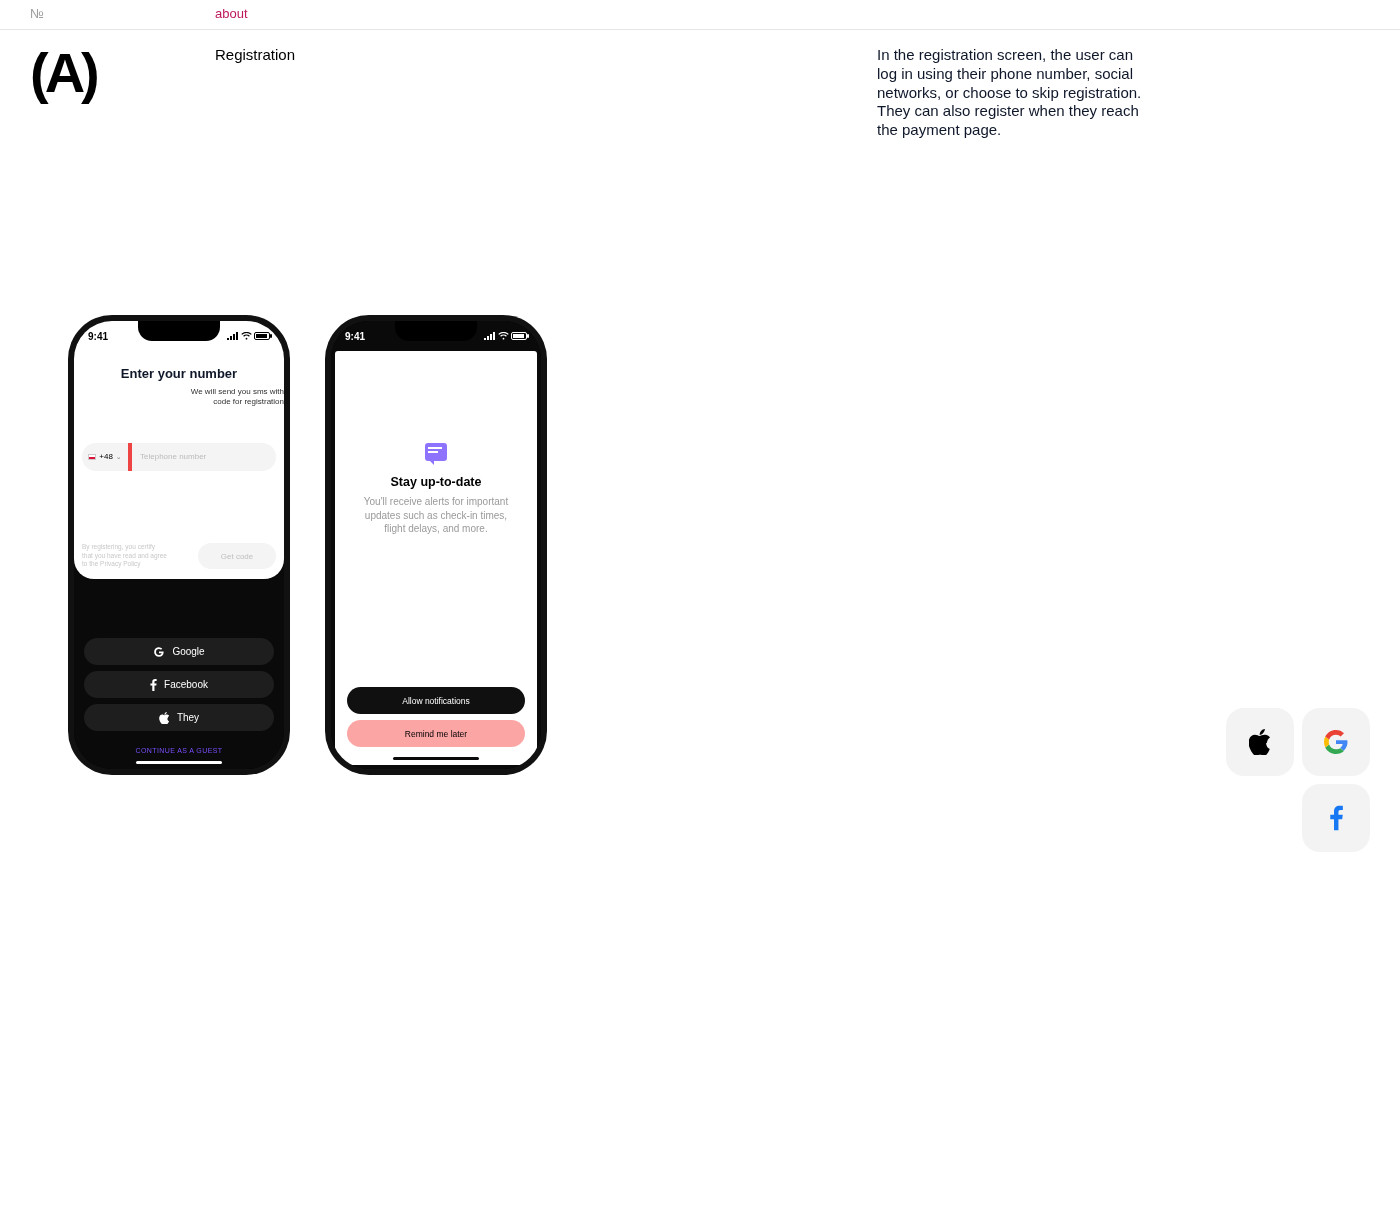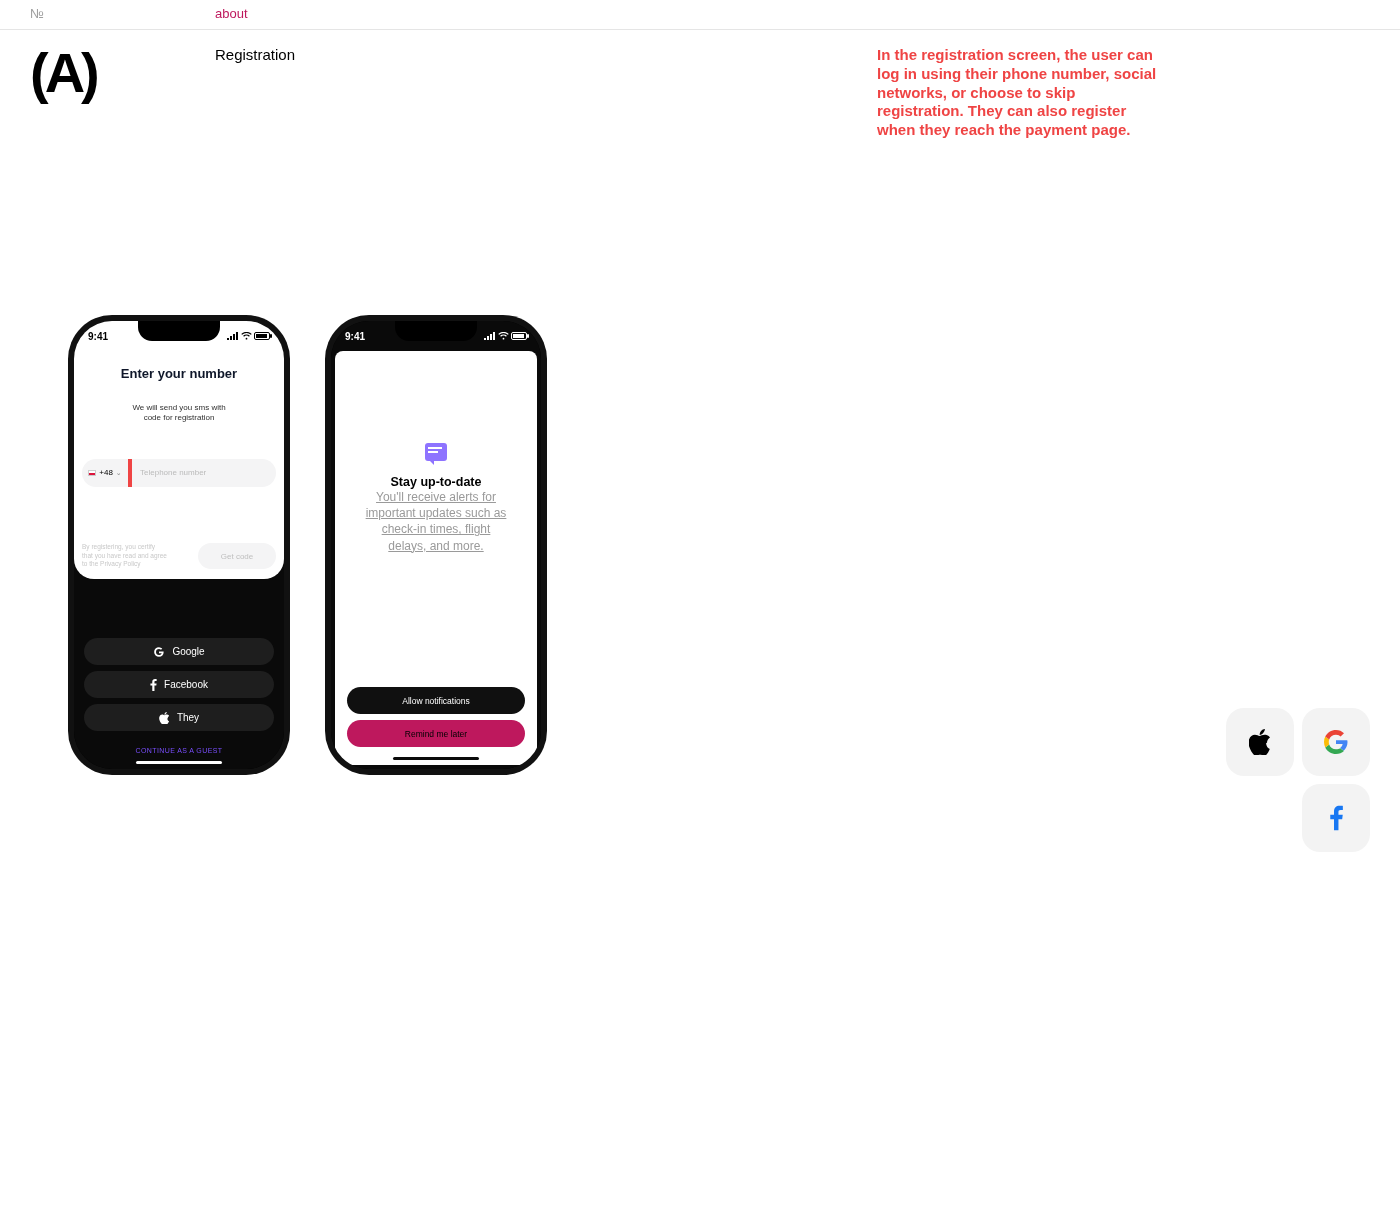--- a/index.html
+++ b/index.html
@@ -7,67 +7,67 @@
 
     
     .hdr { width:1400px; padding:6px 30px 8px 30px; border-bottom:1px solid #e5e5e5; display:flex; }
     .col-n { width:185px; font-size:13px; color:#9e9e9e; }
     .col-t { width:662px; font-size:13px; color:#9e9e9e; }
     .col-a { width:auto; font-size:13px; color:#be185d; }
 
     .row { display:flex; padding:10px 30px 0 30px; }
     .big-a { width:185px; font-size:56px; font-weight:600; letter-spacing:-4px; color:#000;}
     .theme { width:662px; font-size:15px; color:#000; padding-top:6px; font-weight:500;}
-    .about { width:280px; font-size:15px; color:#ef4444; line-height:1.25; padding-top:6px;font-weight:bold;}
+    .about { width:280px; font-size:15px; color:#0f172a; line-height:1.25; padding-top:6px;}
 
     
     .phones { position:absolute; left:30px; top:315px; display:flex; gap:35px;padding-left:38px; }
 
     
     .phone { width:222px; height:460px; background:#111; border-radius:44px; padding:6px; position:relative; }
     .phone-in { width:100%; height:100%; border-radius:38px; overflow:hidden; position:relative; background:#000; }
     .notch { position:absolute; top:0; left:50%; transform:translateX(-50%); width:82px; height:20px; background:#000; border-bottom-left-radius:14px; border-bottom-right-radius:14px; z-index:5; }
     .status { position:absolute; top:0; left:0; right:0; height:30px; display:flex; justify-content:space-between; align-items:center; padding:0 14px; z-index:4; }
     .status .time { font-size:10px; font-weight:600; }
     .status .sicons { font-size:9px; letter-spacing:1px; display:flex; align-items:center; gap:2px;}
     .hbar { position:absolute; bottom:5px; left:50%; transform:translateX(-50%); width:86px; height:3px; border-radius:3px; }
 
     
     .p1 .screen { position:absolute; inset:0; background:#0a0a0a; }
     .p1 .top-card { position:absolute; top:0; left:0; right:0; height:258px; background:#fff; border-bottom-left-radius:20px; border-bottom-right-radius:20px; padding-top:45px; }
     .p1 .status { color:#000; }
     .p1 .h1 { text-align:center; font-size:13px; font-weight:600; color:#0f172a;}
-    .p1 .sub { text-align:center; font-size:8px; color:#303030; margin-top:22px; line-height:1.3;}
+    .p1 .sub { text-align:right; font-size:8px; color:#303030; margin-top:6px; line-height:1.3;}
     .p1 .field { margin:35px 8px 0 8px; height:28px; display:flex; background:#f4f4f5; border-radius:14px; }
     .p1 .cc { width:50px; display:flex; align-items:center; justify-content:center; gap:3px; font-size:8px; color:#000; border-right:4px solid #ef4444;}
     .p1 .flag { width:8px; height:6px; background:linear-gradient(#fff 50%, #dc143c 50%); border:0.5px solid #ccc;}
     .p1 .tel { flex:1; font-size:8px; color:#bbb; display:flex; align-items:center; padding-left:8px;}
     .p1 .botrow { position:absolute; bottom:10px; left:8px; right:8px; display:flex; align-items:center; justify-content:space-between; gap:6px;}
     .p1 .legal { font-size:6.5px; color:#c8c8c8; line-height:1.3; flex:1;}
     .p1 .gc-btn { width:78px; height:26px; border-radius:13px; background:#f4f4f5; color:#bfbfbf; font-size:8px; display:flex; align-items:center; justify-content:center;}
     .p1 .sbtns { position:absolute; top:317px; left:10px; right:10px; display:flex; flex-direction:column; gap:6px; }
     .p1 .sbtn { height:27px; border-radius:14px; background:#1e1e1e; color:#fff; display:flex; align-items:center; justify-content:center; gap:7px; font-size:10px;}
     .p1 .guest { text-align:center; font-size:7px; color:#7a4fff; letter-spacing:0.4px; margin-top:10px;}
     .p1 .status .sicons svg { fill:#000;}
     .p1 .hbar{ background:#fff;}
 
     
     .p2 .screen { position:absolute; inset:0; background:#0a0a0a; }
-    .p2 .white { position:absolute; top:30px; left:4px; right:4px; bottom:4px; background:#fff; border-radius:8px; }
+    .p2 .white { position:absolute; top:30px; left:4px; right:4px; bottom:4px; background:#fff; border-radius:3px; }
     .p2 .status { color:#fff; }
     .p2 .status .sicons svg{ fill:#fff;}
     .p2 .icon { width:22px; height:18px; background:#8e73ff; border-radius:3px; margin:92px auto 0 auto; position:relative; }
     .p2 .icon:after{ content:''; position:absolute; bottom:-4px; left:3px; border:3px solid transparent; border-top-color:#8e73ff; border-right-color:#8e73ff; }
     .p2 .icon .ll{ position:absolute; top:4px; left:3px; width:14px; height:1.5px; background:#fff;}
     .p2 .icon .l2{ position:absolute; top:8px; left:3px; width:10px; height:1.5px; background:#fff;}
     .p2 .h1 { text-align:center; font-size:12.5px; font-weight:600; color:#000; margin-top:14px;}
-    .p2 .sub { text-align:center; font-size:12px; color:#9a9a9a; line-height:1.35; padding:0 26px;text-decoration:underline;}
+    .p2 .sub { text-align:center; font-size:10px; color:#9a9a9a; margin-top:6px; line-height:1.35; padding:0 26px;}
     .p2 .btns { position:absolute; bottom:18px; left:12px; right:12px; display:flex; flex-direction:column; gap:6px;}
     .p2 .b-dark { height:27px; border-radius:14px; background:#101010; color:#fff; font-size:8.5px; display:flex; align-items:center; justify-content:center;}
-    .p2 .b-light { height:27px; border-radius:14px; background:#be185d; color:#000; font-size:8.5px; display:flex; align-items:center; justify-content:center;}
+    .p2 .b-light { height:27px; border-radius:14px; background:#fca5a5; color:#000; font-size:8.5px; display:flex; align-items:center; justify-content:center;}
     .p2 .hbar{ background:#0a0a0a;}
 
     
     .chips { position:absolute; right:30px; top:708px; width:144px; display:flex; flex-wrap:wrap; gap:8px; justify-content:flex-end;}
     .chip { width:68px; height:68px; border-radius:18px; background:#f3f3f3; display:flex; align-items:center; justify-content:center; }
 
     
     .i-signal{ width:12px; height:8px;}
     .i-wifi{ width:11px; height:8px;}
     .i-batt{ width:16px; height:8px; border:1px solid currentColor; border-radius:2px; position:relative;}

